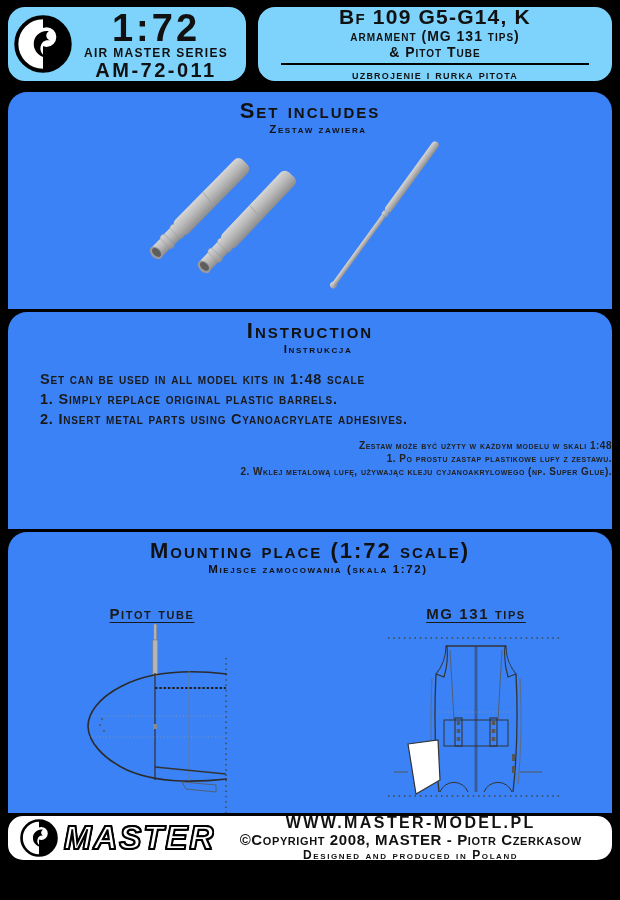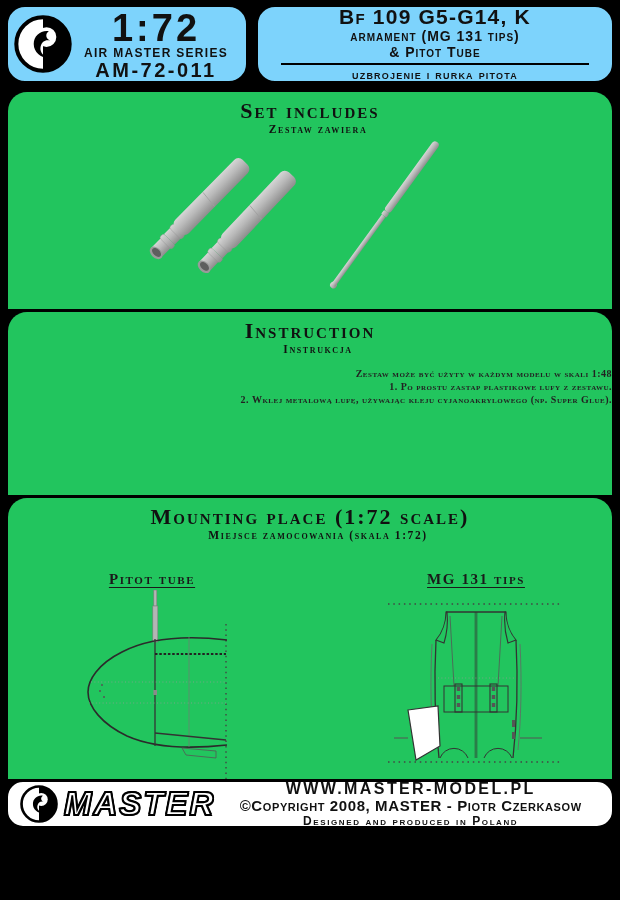--- a/index.html
+++ b/index.html
@@ -18,25 +18,25 @@
   .hdr-text{display:flex;flex-direction:column;align-items:center;flex:1;line-height:1;}
   .scale{font-size:38px;font-weight:800;letter-spacing:3px;}
   .series{font-size:12px;font-weight:700;letter-spacing:1.3px;white-space:nowrap;margin-top:0;}
   .code{font-size:20px;font-weight:800;letter-spacing:2.5px;margin-top:1px;}
   .title1{font-size:21px;font-weight:800;letter-spacing:1.2px;line-height:1.05;}
   .title2{font-size:14px;font-weight:700;letter-spacing:1px;line-height:1.15;}
   .hr-line{width:90%;border:0;border-top:2px solid #000;margin:3px 0 2px;}
   .subpl{font-size:13px;font-weight:700;letter-spacing:1.2px;}
   
   .panel{
-    background:#22c55e;border:3px solid #000;border-bottom:none;
-    border-radius:22px 22px 0 0;margin:0 5px;box-sizing:border-box;overflow:hidden;font-family:Liberation Serif, serif;
+    background:#3b82f6;border:3px solid #000;border-bottom:none;
+    border-radius:22px 22px 0 0;margin:0 5px;box-sizing:border-box;overflow:hidden;
   }
   #panel-set{height:220px;}
-  #panel-instr{height:186px;}
+  #panel-instr{height:220px;}
   #panel-mount{height:284px;}
   .sec-h1{font-size:22px;font-weight:800;letter-spacing:2px;text-align:center;margin-top:7px;line-height:1.1;}
   .sec-h2{font-size:11.5px;font-weight:700;letter-spacing:1.6px;text-align:center;line-height:1.2;padding-left:16px;}
   
   .en-lines{margin:12px 0 0 32px;}
   .en-line{font-size:14.5px;font-weight:700;letter-spacing:.8px;line-height:20px;color:#1a1a1a;}
   .pl-lines{margin:10px 0 0 32px;}
   .pl-line{font-size:10px;font-weight:700;letter-spacing:.5px;line-height:13px;color:#222;text-align:right;}
   
   .figs{display:flex;justify-content:space-between;padding:0 46px;margin-top:28px;}
@@ -127,20 +127,25 @@
       <rect x="2" y="-2.3" width="86" height="4.6" fill="url(#met)"></rect>
       <rect x="88" y="-3.2" width="5" height="6.4" rx="1" fill="url(#met)"></rect>
       <rect x="93" y="-3.7" width="86" height="7.4" rx="3.5" fill="url(#met)"></rect>
     </g>
   </svg>
 </div>
 
 <div class="panel" id="panel-instr">
   <div class="sec-h1 smallcaps">Instruction</div>
   <div class="sec-h2 smallcaps">Instrukcja</div>
+  <div class="en-lines">
+    <div class="en-line smallcaps">Set can be used in all model kits in 1:48 scale</div>
+    <div class="en-line smallcaps">1. Simply replace original plastic barrels.</div>
+    <div class="en-line smallcaps">2. Insert metal parts using Cyanoacrylate adhesives.</div>
+  </div>
   <div class="pl-lines">
     <div class="pl-line smallcaps">Zestaw może być użyty w każdym modelu w skali 1:48</div>
     <div class="pl-line smallcaps">1. Po prostu zastap plastikowe lufy z zestawu.</div>
     <div class="pl-line smallcaps">2. Wklej metalową lufę, używając kleju cyjanoakrylowego (np. Super Glue).</div>
   </div>
 </div>
 
 <div class="panel" id="panel-mount">
   <div class="sec-h1 smallcaps">Mounting place (1:72 scale)</div>
   <div class="sec-h2 smallcaps">Miejsce zamocowania (skala 1:72)</div>

